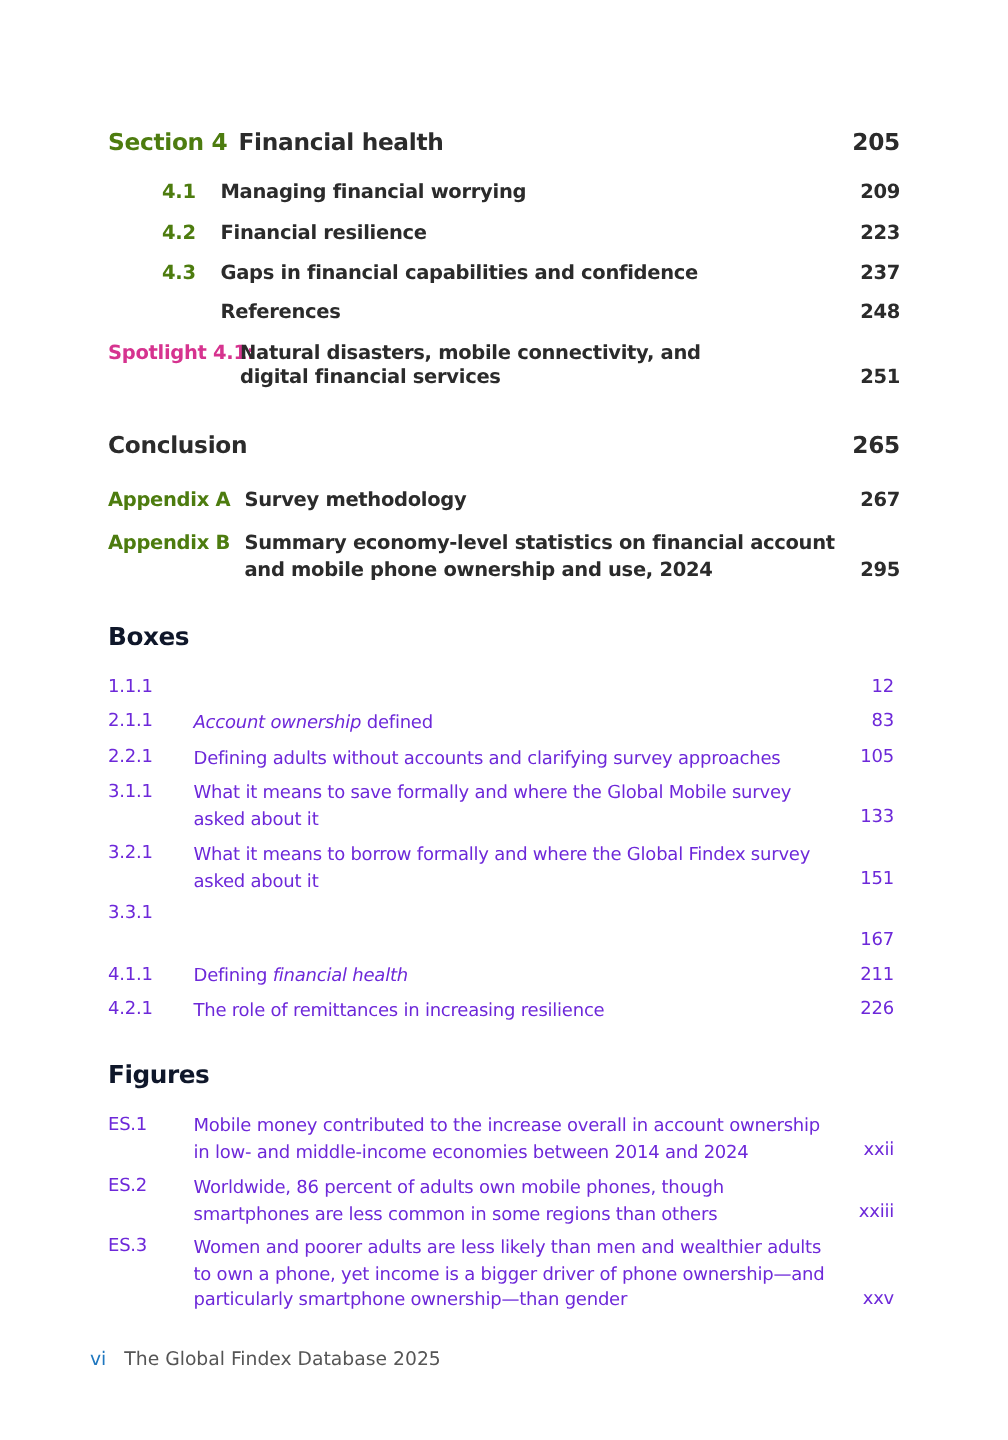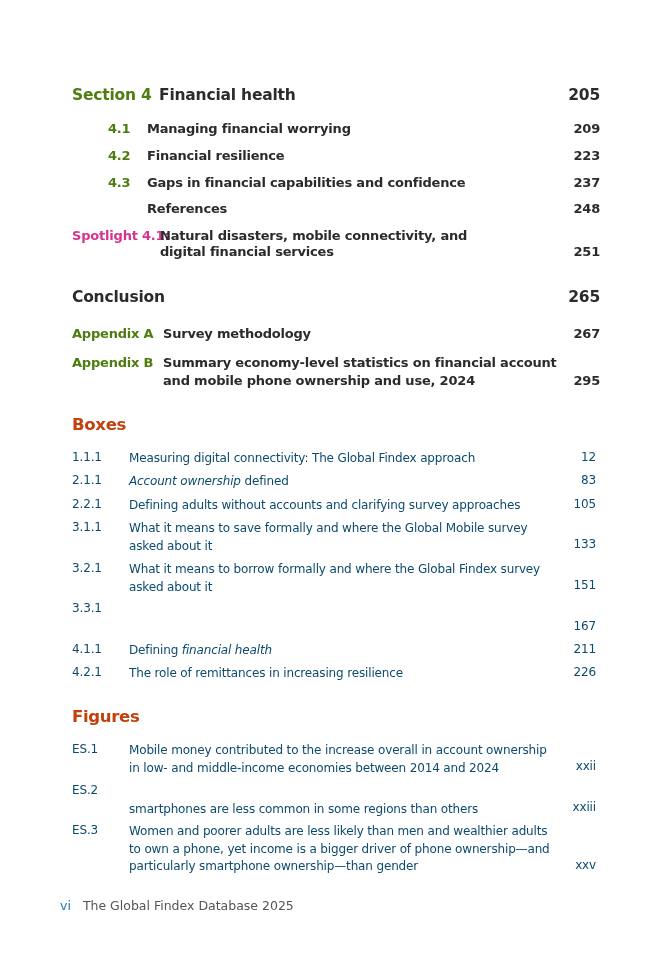--- a/index.html
+++ b/index.html
@@ -4,23 +4,23 @@
 <style>
   html, body { margin: 0; padding: 0; background: #ffffff; }
   body { width: 672px; height: 960px; position: relative; overflow: hidden;
          font-family: "DejaVu Sans", "Liberation Sans", sans-serif; color: #2b2b2b; }
   .abs { position: absolute; }
   .blue { color: #4d7c0f; }
   .pink { color: #d6338f; }
 
   .sec-row { font-size: 15.5px; font-weight: bold; letter-spacing: -0.2px; }
   .sub-row { font-size: 13px; font-weight: bold; letter-spacing: -0.2px; }
-  .head { font-size: 16.5px; font-weight: bold; color: #c2410c; letter-spacing: -0.3px; }
+  .head { font-size: 16.5px; font-weight: bold; color: #0f172a; letter-spacing: -0.3px; }
 
-  .item { position: absolute; left: 72px; width: 528px; font-size: 12px; color: #0c4a6e; letter-spacing: -0.15px; }
+  .item { position: absolute; left: 72px; width: 528px; font-size: 12px; color: #6d28d9; letter-spacing: -0.15px; }
   .item .num { position: absolute; left: 0; top: 0; }
   .item .txt { position: absolute; left: 57px; top: 0; line-height: 17.5px; }
   .item .p { position: absolute; right: 4px; text-align: right; }
   .item i { font-style: italic; }
 
   .footer { position: absolute; top: 898px; left: 60px; font-size: 12.5px; color: #555; }
   .footer .pno { color: #1f77bf; margin-right: 12px; }
 </style>
 </head>
 <body>
@@ -72,21 +72,20 @@
   <span class="abs blue" style="left:0; top:0;">Appendix B</span>
   <span class="abs" style="left:91px; top:0;">Summary economy-level statistics on financial account</span>
   <span class="abs" style="left:91px; top:18px;">and mobile phone ownership and use, 2024</span>
   <span class="abs" style="right:0; top:18px;">295</span>
 </div>
 
 <div class="abs head" style="top:415px; left:72px;">Boxes</div>
 
 <div class="item" style="top:450px; height:18px;">
   <span class="num">1.1.1</span>
-  <span class="txt"><span>Measuring digital connectivity: The Global Findex approach</span></span>
   <span class="p" style="top:0;">12</span>
 </div>
 <div class="item" style="top:473px; height:18px;">
   <span class="num">2.1.1</span>
   <span class="txt"><i>Account ownership</i><span> defined</span></span>
   <span class="p" style="top:0;">83</span>
 </div>
 <div class="item" style="top:497px; height:18px;">
   <span class="num">2.2.1</span>
   <span class="txt"><span>Defining adults without accounts and clarifying survey approaches</span></span>
@@ -119,21 +118,21 @@
 
 <div class="abs head" style="top:707px; left:72px;">Figures</div>
 
 <div class="item" style="top:742px; height:36px;">
   <span class="num">ES.1</span>
   <span class="txt"><span>Mobile money contributed to the increase overall in account ownership</span><br><span>in low- and middle-income economies between 2014 and 2024</span></span>
   <span class="p" style="top:17px;">xxii</span>
 </div>
 <div class="item" style="top:783px; height:36px;">
   <span class="num">ES.2</span>
-  <span class="txt"><br><span>smartphones are less common in some regions than others</span></span>
+  <span class="txt"><span>Worldwide, 86 percent of adults own mobile phones, though</span><br><span>smartphones are less common in some regions than others</span></span>
   <span class="p" style="top:17px;">xxiii</span>
 </div>
 <div class="item" style="top:823px; height:54px;">
   <span class="num">ES.3</span>
   <span class="txt"><span>Women and poorer adults are less likely than men and wealthier adults</span><br><span>to own a phone, yet income is a bigger driver of phone ownership—and</span><br><span>particularly smartphone ownership—than gender</span></span>
   <span class="p" style="top:35px;">xxv</span>
 </div>
 
 <div class="footer">
   <span class="pno">vi</span><span>The Global Findex Database 2025</span>

